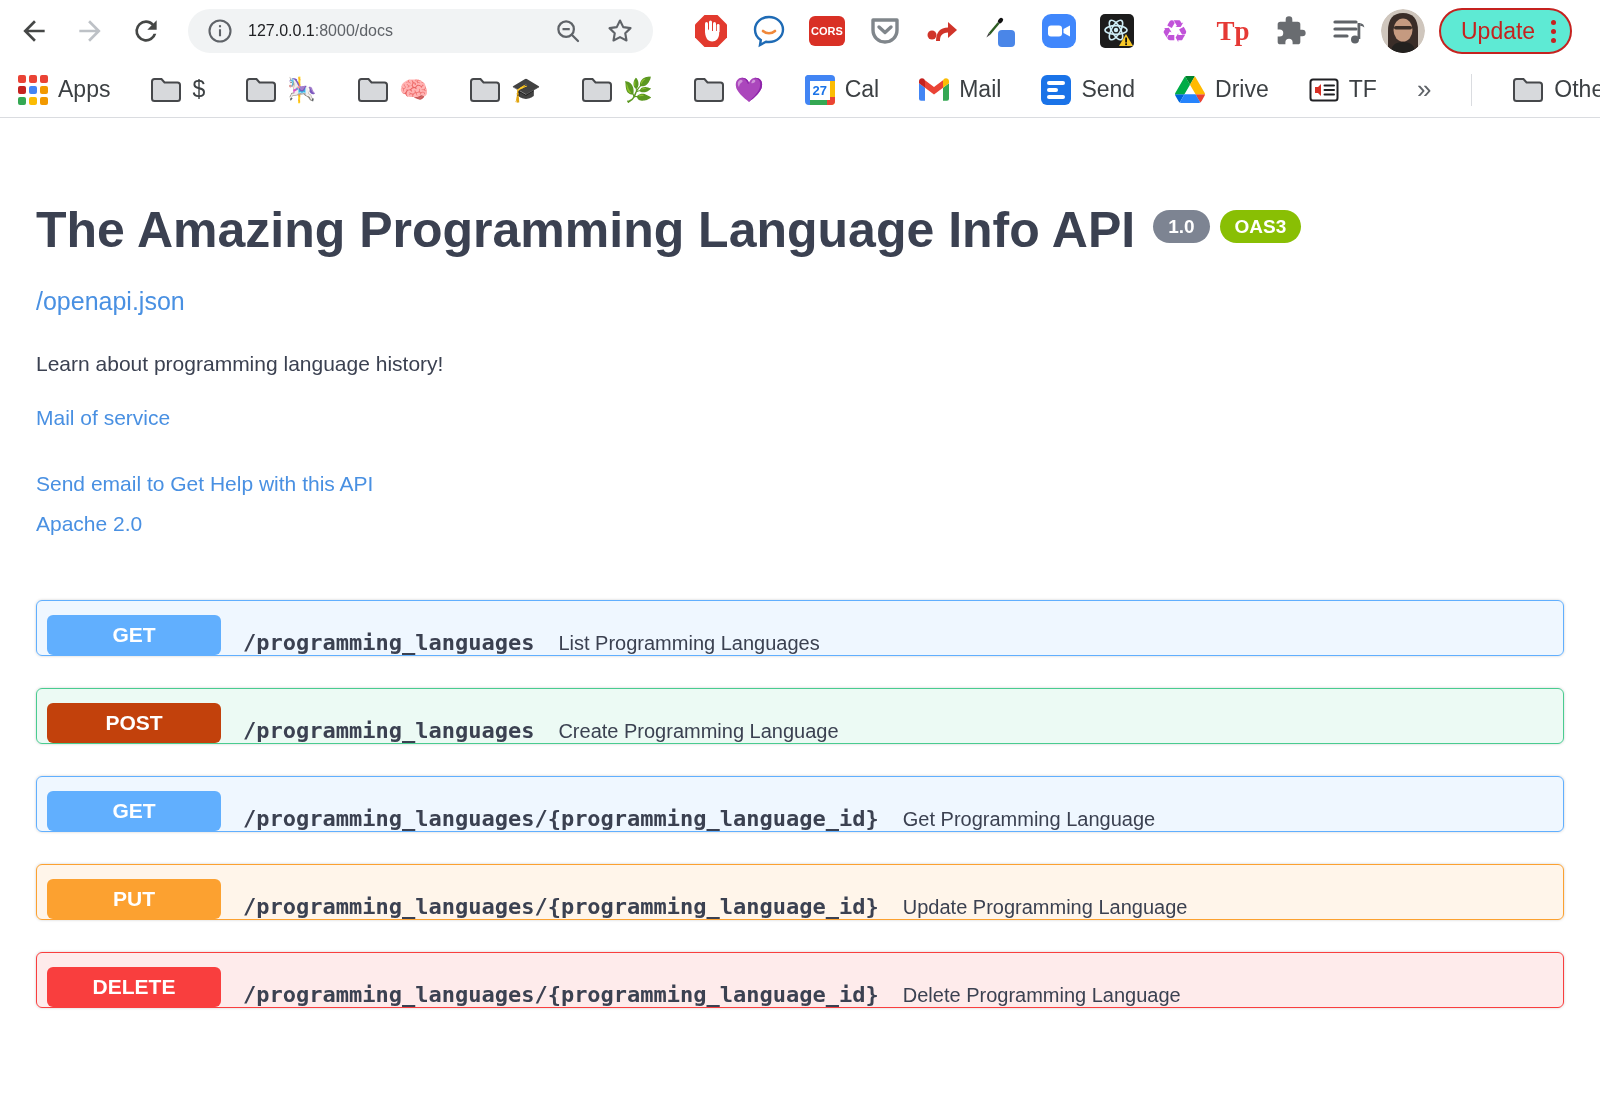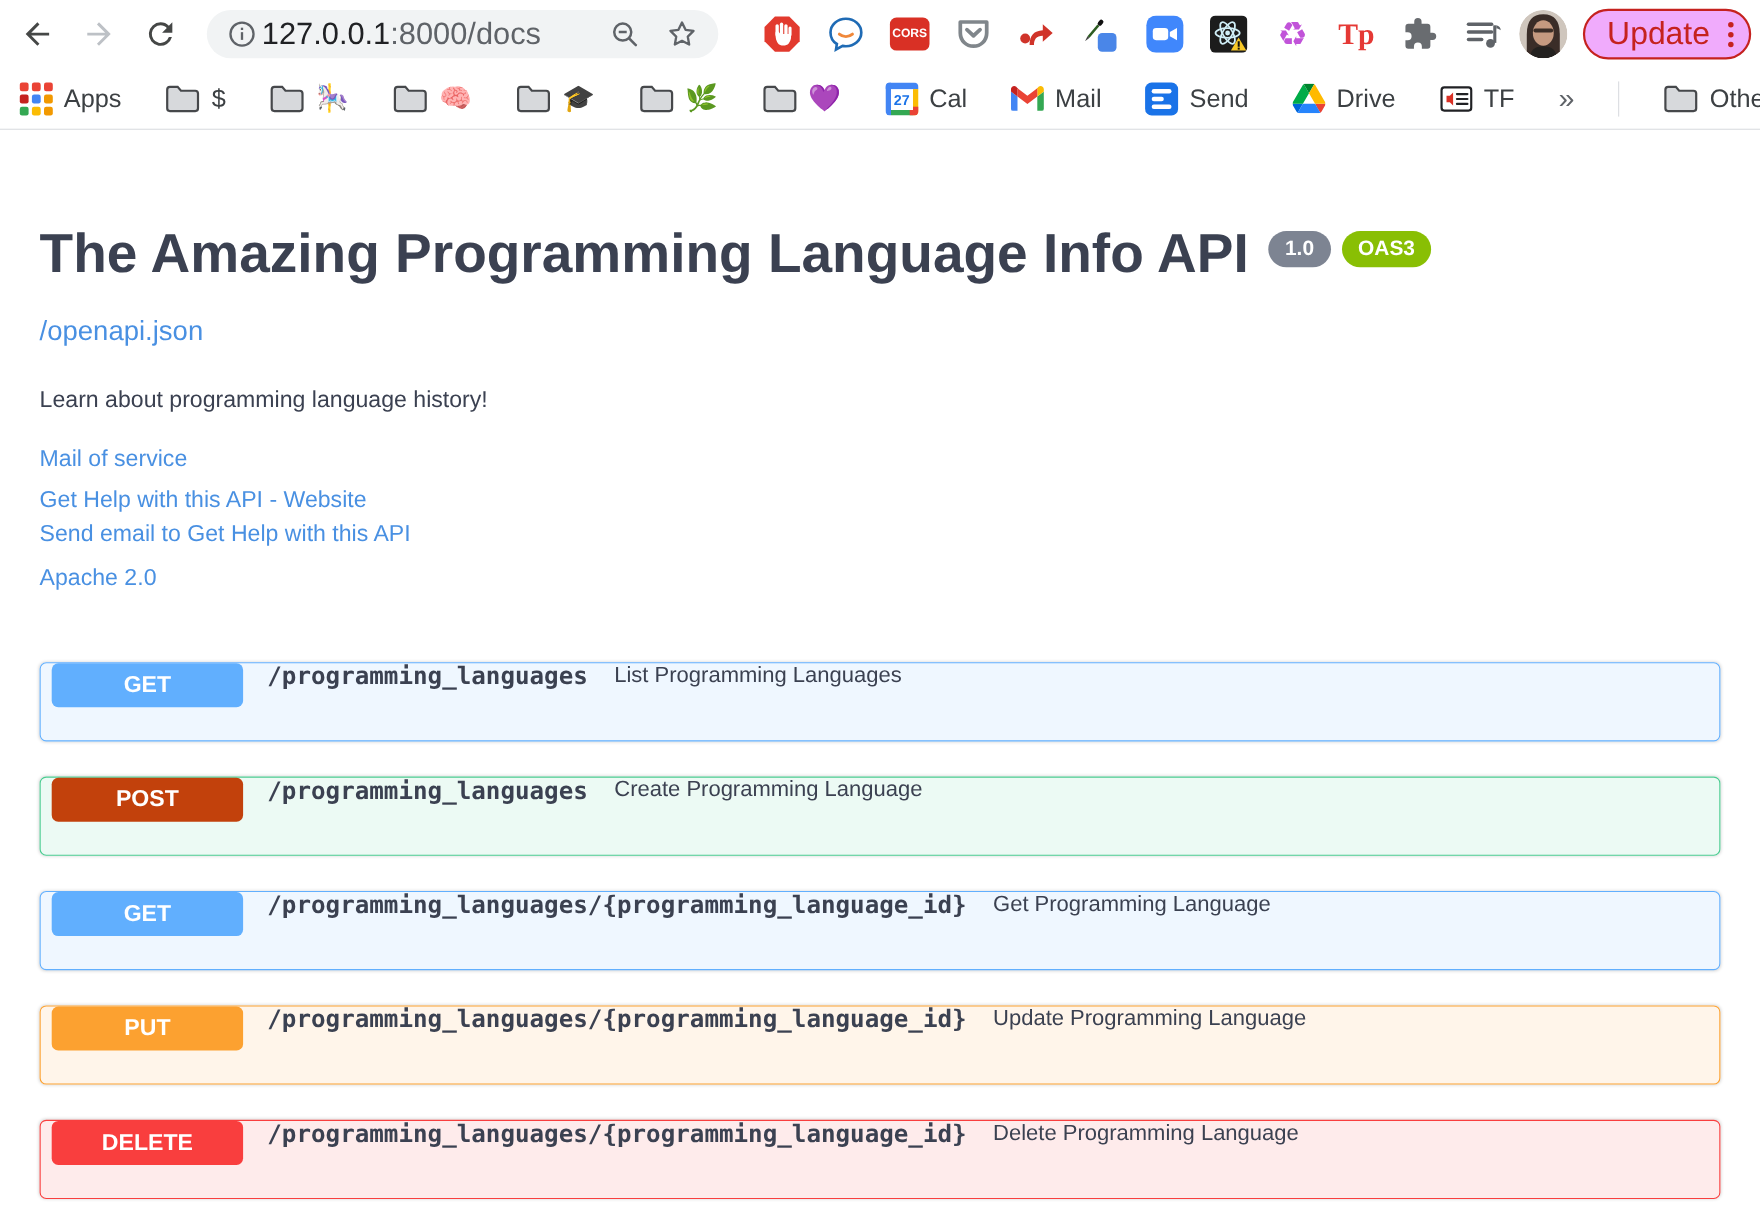--- a/index.html
+++ b/index.html
@@ -5,33 +5,33 @@
   * { box-sizing: border-box; margin: 0; padding: 0; }
   html,body { width:1600px; height:1119px; background:#fff; overflow:hidden;
     font-family:"Liberation Sans", sans-serif; }
 
   
   .toolbar { height:62px; display:flex; align-items:center; padding:0 14px; background:#fff; }
   .nav-btn { width:40px; height:40px; display:flex; align-items:center; justify-content:center; border-radius:50%; flex:0 0 auto; }
   .nav-btn + .nav-btn { margin-left:16px; }
   .omnibox { margin-left:22px; width:465px; height:44px; background:#f1f3f4; border-radius:22px;
     display:flex; align-items:center; padding:0 18px; flex:0 0 auto; }
-  .omnibox .url { margin-left:4px; font-size:28px; color:#202124; white-space:nowrap; }
+  .omnibox .url { margin-left:14px; font-size:16px; color:#202124; white-space:nowrap; }
   .omnibox .url .dim { color:#5f6368; }
   .omnibox .spacer { flex:1; }
   .omnibox .right-ico { margin-left:22px; display:flex; align-items:center; }
   .ext-row { display:flex; align-items:center; margin-left:40px; gap:22px; }
   .ext-btn { width:36px; height:36px; display:flex; align-items:center; justify-content:center; flex:0 0 auto; }
   .cors-chip { width:40px; height:30px; background:#d93025; border-radius:6px; color:#fff;
     font-size:11px; font-weight:700; display:flex; align-items:center; justify-content:center; letter-spacing:0; }
   .tp-text { color:#e53935; font-weight:700; font-size:27px; font-family:"Liberation Serif", serif; }
   .recycle { color:#c153d9; font-size:31px; line-height:1; }
   .avatar { width:44px; height:44px; border-radius:50%; overflow:hidden; margin-left:14px; flex:0 0 auto; }
   .update-btn { margin-left:14px; height:46px; padding:0 14px 0 20px; border:2.5px solid #c5221f; border-radius:23px;
-    background:#f0abfc; color:#c5221f; font-size:29px; display:flex; align-items:center; gap:16px; flex:0 0 auto; }
+    background:#5eead4; color:#c5221f; font-size:23px; display:flex; align-items:center; gap:16px; flex:0 0 auto; }
   .kebab { display:flex; flex-direction:column; gap:4px; }
   .kebab i { width:5px; height:5px; border-radius:50%; background:#c5221f; }
 
   
   .bookmarks { height:56px; display:flex; align-items:center; padding:0 18px; gap:40px;
     border-bottom:1px solid #dadce0; background:#fff; }
   .bm { display:flex; align-items:center; gap:10px; font-size:23px; color:#3c4043; white-space:nowrap; flex:0 0 auto; }
   .bm .emoji { font-size:24px; }
   .apps-grid { width:30px; height:30px; display:grid; grid-template-columns:repeat(3,1fr); gap:3px; }
   .apps-grid i { border-radius:2px; }
@@ -62,21 +62,21 @@
   .api-link { color:#4990e2; font-size:21px; text-decoration:none; display:inline-block; }
   .tos { margin-top:30px; }
   .contact { margin-top:10px; line-height:29px; }
   .license { margin-top:12px; }
 
   .tag-section { margin-top:64px; }
   .tag-header { display:flex; align-items:center; justify-content:space-between; padding:12px 14px;
     border-bottom:1px solid rgba(59,65,81,.3); }
   .tag-title { font-size:30px; font-weight:700; color:#3b4151; }
   .ops { margin-top:22px; }
-  .opblock { height:72px; border-radius:6px; display:flex; align-items:flex-start; padding:0 10px;
+  .opblock { height:56px; border-radius:6px; display:flex; align-items:flex-end; padding:0 10px;
     margin-bottom:32px; border:1.5px solid; box-shadow:0 0 3px rgba(0,0,0,.19); }
   .op-get    { border-color:#61affe; background:rgba(97,175,254,.10); }
   .op-post   { border-color:#49cc90; background:rgba(73,204,144,.10); }
   .op-put    { border-color:#fca130; background:rgba(252,161,48,.10); }
   .op-delete { border-color:#f93e3e; background:rgba(249,62,62,.10); }
   .op-method { width:174px; height:40px; border-radius:6px; color:#fff; font-weight:700; font-size:21px;
     display:flex; align-items:center; justify-content:center; }
   .m-get{background:#61affe} .m-post{background:#c2410c} .m-put{background:#fca130} .m-delete{background:#f93e3e}
   .op-path { margin-left:22px; font-family:"DejaVu Sans Mono", monospace; font-weight:700; font-size:22px; color:#3b4151; }
   .op-summary { margin-left:24px; font-size:20px; color:#3b4151; }
@@ -368,21 +368,21 @@
       <span>The Amazing Programming Language Info API</span>
       <span class="badges">
         <span class="pill version">1.0</span>
         <span class="pill oas">OAS3</span>
       </span>
     </h1>
     <a class="spec-link" href="#">/openapi.json</a>
     <div class="api-desc">Learn about programming language history!</div>
     <div class="tos"><a class="api-link" href="#">Mail of service</a></div>
     <div class="contact">
-      <a class="api-link" href="#">Get Help with this API - Website</a><br>
+      <br>
       <a class="api-link" href="#">Send email to Get Help with this API</a>
     </div>
     <div class="license"><a class="api-link" href="#">Apache 2.0</a></div>
   </div>
 
   <div class="tag-section">
 
     <div class="ops">
       <div class="opblock op-get">
         <span class="op-method m-get">GET</span>

